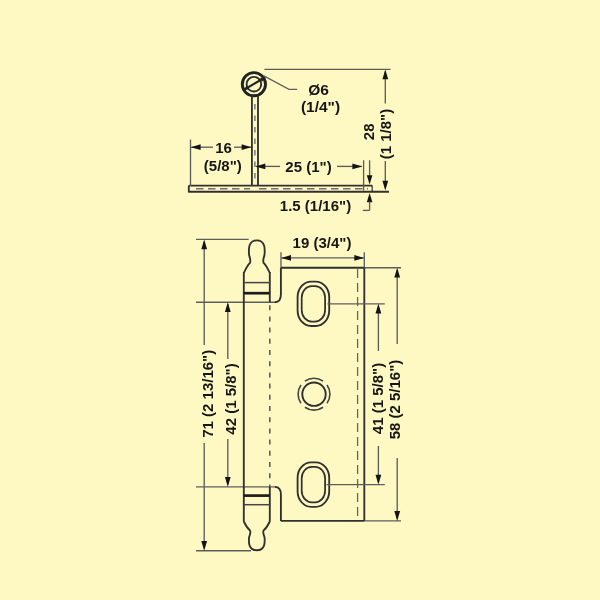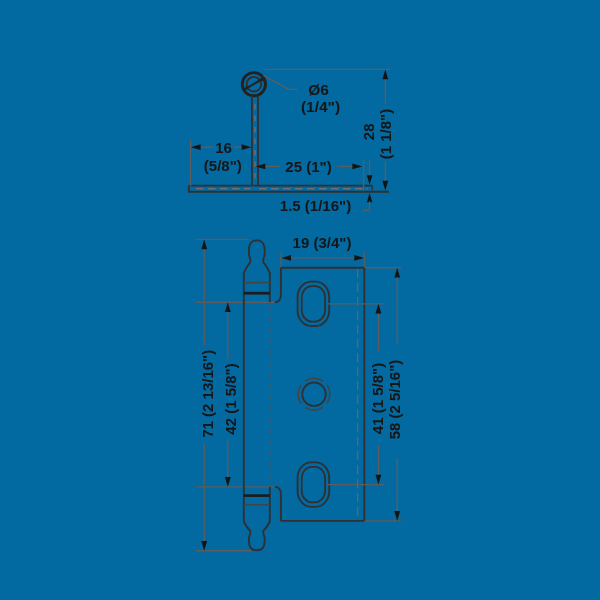--- a/index.html
+++ b/index.html
@@ -1,16 +1,16 @@
 <!DOCTYPE html>
 <html><head>
 <meta charset="utf-8">
 <style>
   html,body{margin:0;padding:0;background:#ffffff;}
-  #wrap{width:600px;height:600px;background:#0369a1;}
+  #wrap{width:600px;height:600px;background:#fef9c3;}
   svg{display:block;filter:blur(0.55px);}
   text{font-family:"Liberation Sans", sans-serif;font-weight:bold;fill:#161616;}
 </style>
 </head>
 <body>
 <div id="wrap">
 <svg width="600" height="600" viewBox="0 0 600 600">
 
   <circle cx="253.9" cy="84.2" r="11.6" fill="none" stroke="#222222" stroke-width="2.9"></circle>
 

